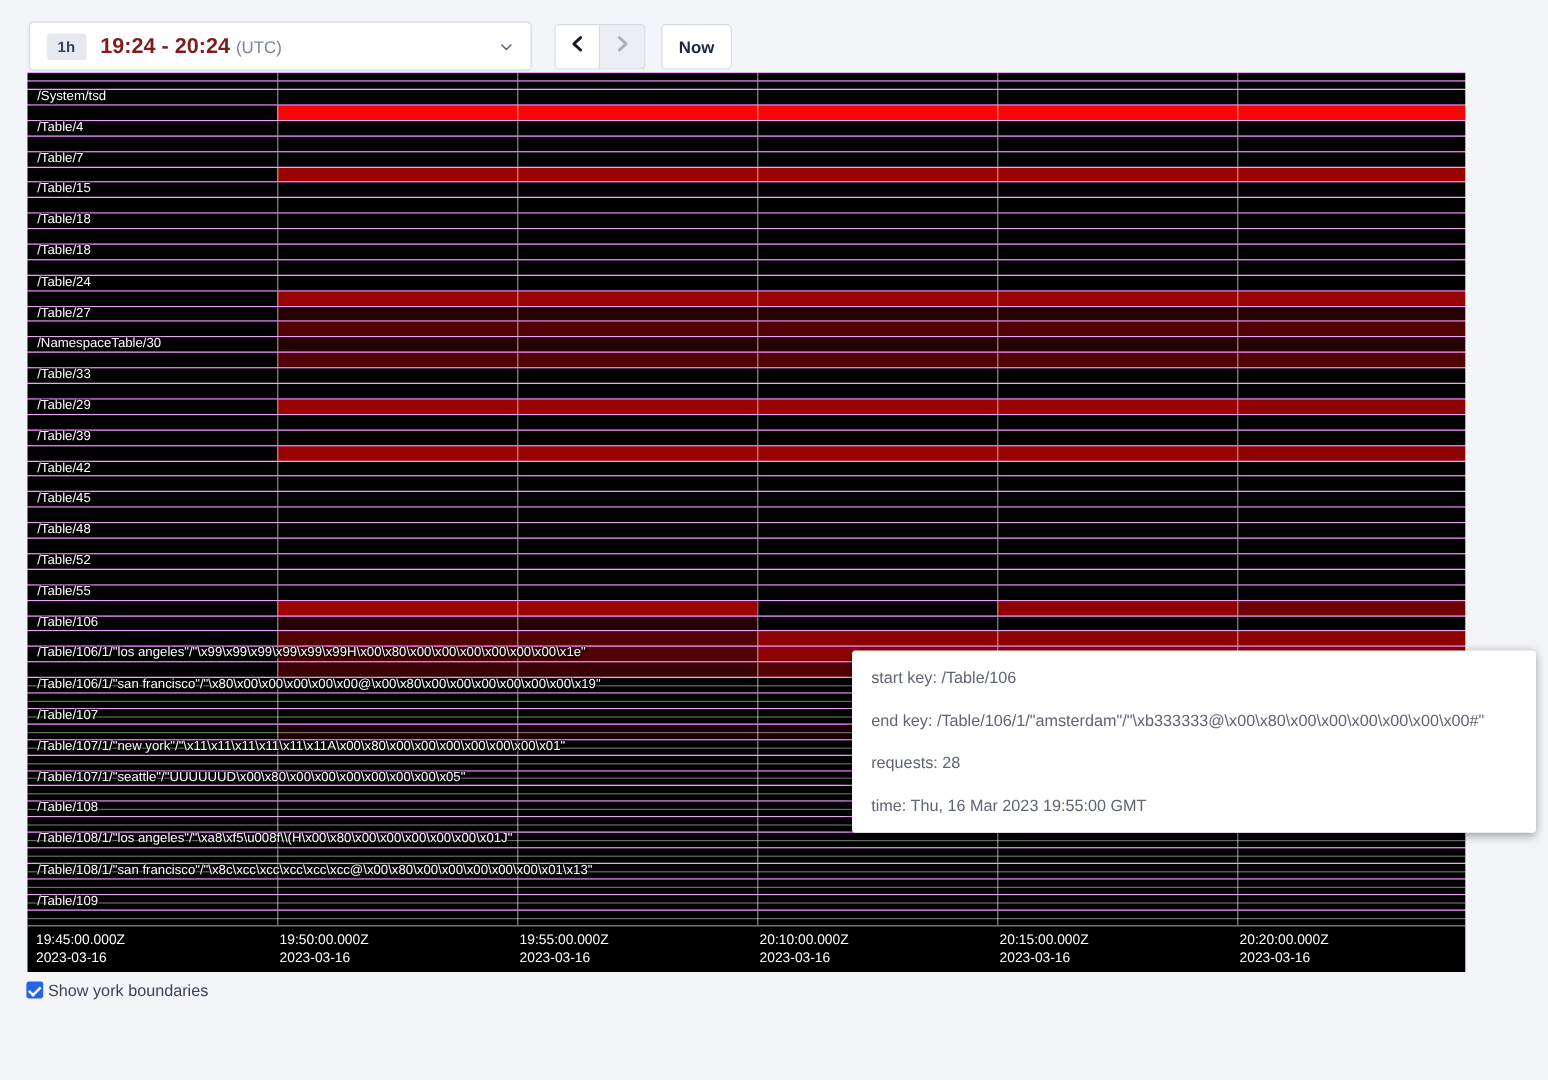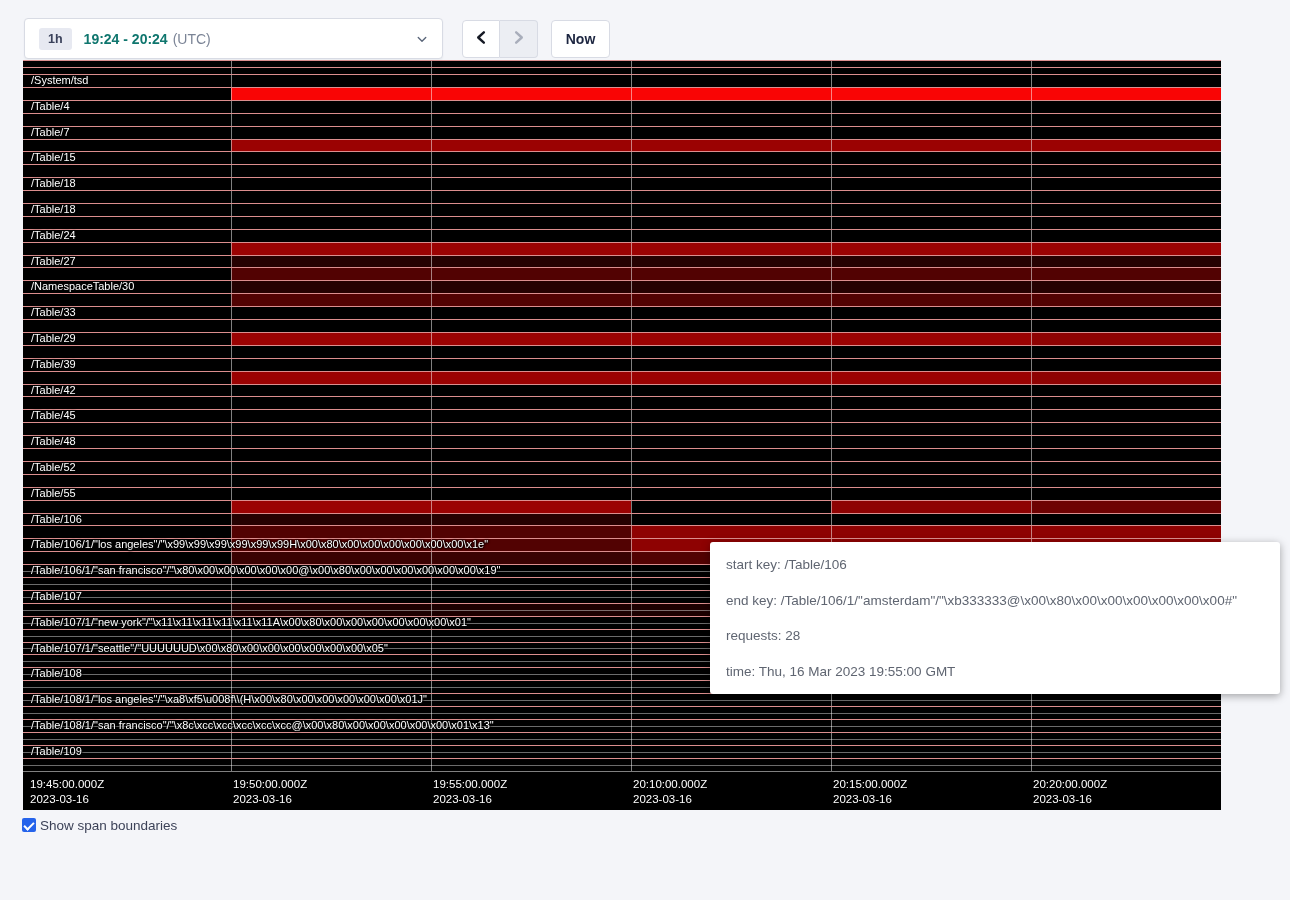--- a/index.html
+++ b/index.html
@@ -14,39 +14,39 @@
   .range-select{
     margin-left:24px;margin-top:18px;width:419px;height:41px;
     background:#ffffff;border:1px solid #d8dbe4;border-radius:4px;
     box-sizing:border-box;display:flex;align-items:center;
     box-shadow:0 1px 2px rgba(40,50,80,.05);cursor:pointer;
   }
   .range-chip{
     margin-left:14px;background:#e7e9f1;border-radius:3px;
     padding:4px 9px;font-size:12.5px;font-weight:bold;color:#3a415a;
   }
-  .range-text{margin-left:12px;font-size:14px;font-weight:bold;color:#0f766e;}
+  .range-text{margin-left:12px;font-size:18px;font-weight:bold;color:#7f1d1d;}
   .range-zone{margin-left:5px;font-size:14px;color:#7b8496;}
   .caret{margin-left:auto;margin-right:14px;display:flex;align-items:center;}
   .nav-group{margin-left:19px;margin-top:20px;display:flex;}
   .nav-btn{
     width:38px;height:38px;box-sizing:border-box;border:1px solid #d8dbe4;
     display:flex;align-items:center;justify-content:center;background:#fff;cursor:pointer;
   }
   .nav-prev{border-radius:4px 0 0 4px;}
   .nav-next{border-radius:0 4px 4px 0;border-left:none;background:#eceef3;cursor:default;}
   .now-btn{
     margin-left:13px;margin-top:20px;width:59px;height:38px;box-sizing:border-box;
     border:1px solid #d8dbe4;border-radius:4px;background:#fff;
     font-size:14px;font-weight:bold;color:#1c2540;
     display:flex;align-items:center;justify-content:center;cursor:pointer;
     font-family:"Liberation Sans", sans-serif;
   }
   
-  .hm-wrap{position:relative;margin-left:23px;width:1198px;background:#b91c1c;}
+  .hm-wrap{position:relative;margin-left:23px;width:1198px;background:#d946ef;}
   .hm-grid{width:1198px;}
   .hm-block{display:flex;flex-direction:column;height:25.8px;position:relative;}
   .hm-sub{display:flex;flex:1;border-top:1px solid rgba(255,255,255,.5);box-sizing:border-box;position:relative;}
   .hm-sub.dense::after{content:"";position:absolute;left:0;right:0;top:50%;height:1px;background:rgba(255,255,255,.42);}
   .hm-cell{height:100%;box-sizing:border-box;}
   .hm-cell.vline{border-left:1px solid rgba(255,255,255,.5);}
   .hm-label{
     position:absolute;left:8px;top:0px;z-index:2;color:#fff;font-size:11px;
     white-space:nowrap;line-height:13px;
     text-shadow:0 1px 2px #000,0 0 2px #000,1px 0 2px #000;
@@ -670,14 +670,14 @@
   <div class="hover-tooltip">
     <div class="tt-line">start key: /Table/106</div>
     <div class="tt-line">end key: /Table/106/1/"amsterdam"/"\xb333333@\x00\x80\x00\x00\x00\x00\x00\x00#"</div>
     <div class="tt-line">requests: 28</div>
     <div class="tt-line">time: Thu, 16 Mar 2023 19:55:00 GMT</div>
   </div>
 </div>
 
 <div class="footer">
   <span class="cbx"></span>
-  <span class="cbx-label">Show span boundaries</span>
+  <span class="cbx-label">Show york boundaries</span>
 </div>
 
 </body></html>

